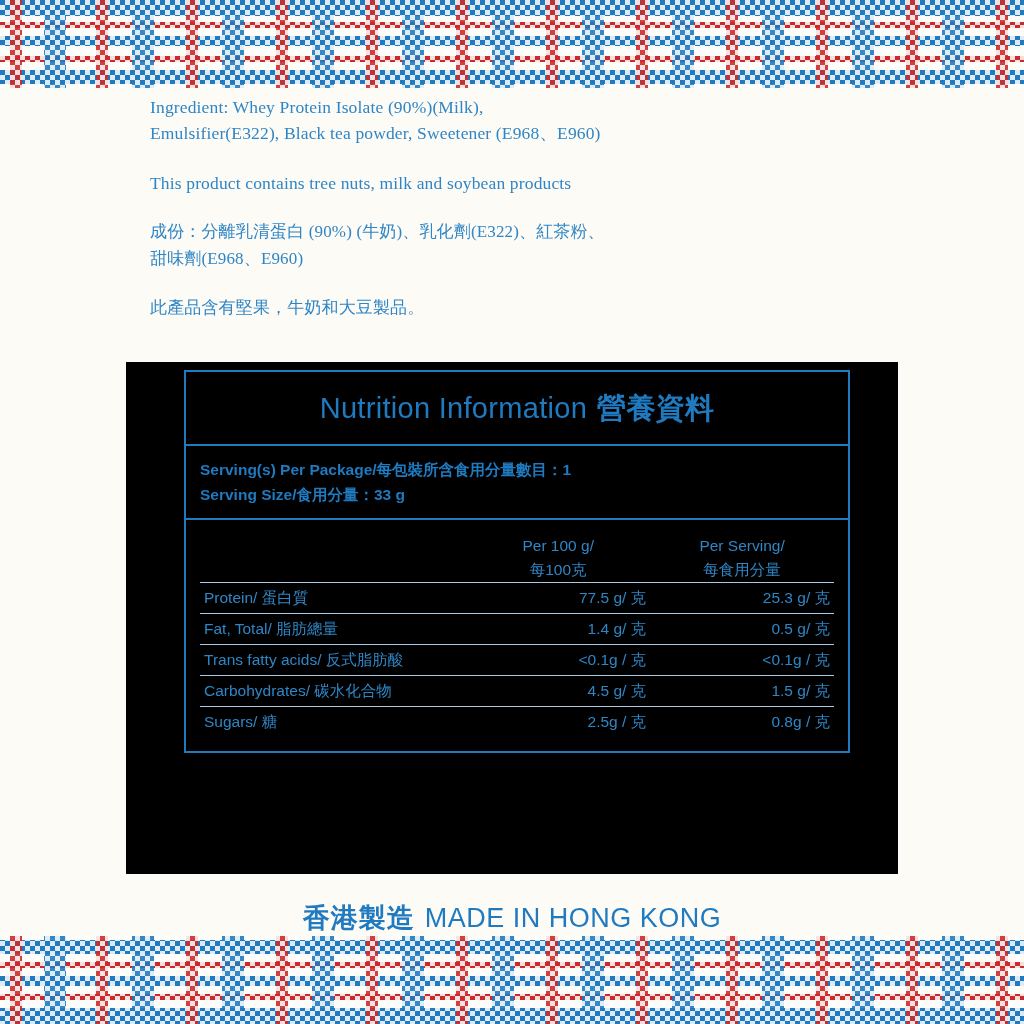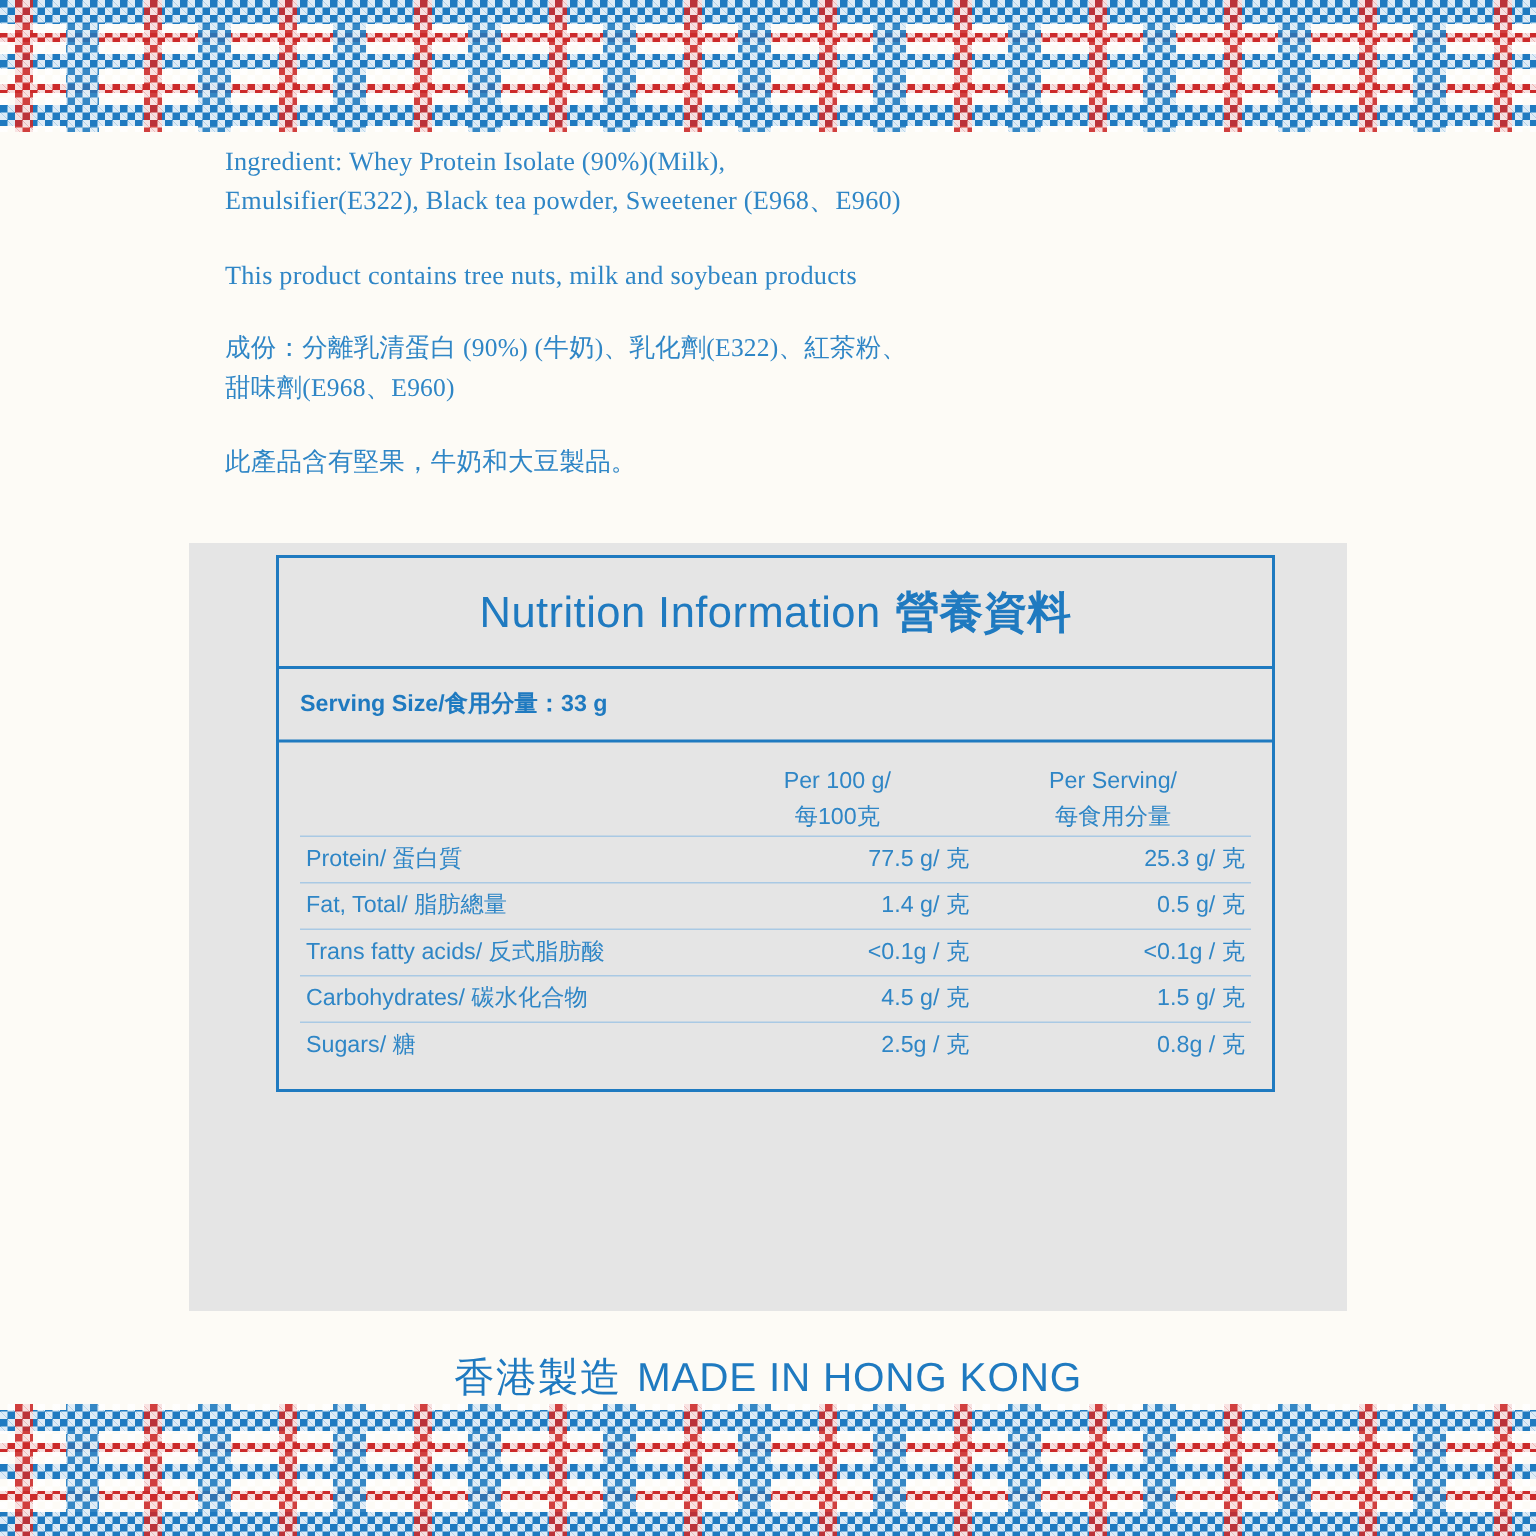--- a/index.html
+++ b/index.html
@@ -72,21 +72,21 @@
     line-height: 27px;
   }
 
   
   .nutrition-panel {
     position: absolute;
     left: 126px;
     top: 362px;
     width: 772px;
     height: 512px;
-    background: #e5e5e5;
+    background: #000000;
   }
 
   .nutrition-box {
     position: absolute;
     left: 58px;
     top: 8px;
     width: 666px;
     border: 2.5px solid #1f7ac0;
     box-sizing: border-box;
     background: transparent;
@@ -148,21 +148,21 @@
   .made-in {
     position: absolute;
     left: 0;
     width: 1024px;
     top: 900px;
     text-align: center;
     color: #1f7ac0;
     font-size: 27px;
   }
   .made-in .cn {
-    font-weight: 400;
+    font-weight: 700;
     letter-spacing: 1px;
   }
   .made-in .en {
     font-weight: 400;
     letter-spacing: 0.5px;
     margin-left: 10px;
   }
 </style>
 </head>
 <body>
@@ -214,20 +214,21 @@
 </div>
 
 <div class="nutrition-panel">
   <div class="nutrition-box">
 
     <div class="nutrition-title">
       <span>Nutrition Information</span><span class="cn">營養資料</span>
     </div>
 
     <div class="serving-block">
+      <div>Serving(s) Per Package/每包裝所含食用分量數目：1</div>
       <div>Serving Size/食用分量：33 g</div>
     </div>
 
     <div class="table-wrap">
       <table class="nutri">
         <thead>
           <tr>
             <th class="blank"></th>
             <th class="col">
               <div>Per 100 g/</div>

